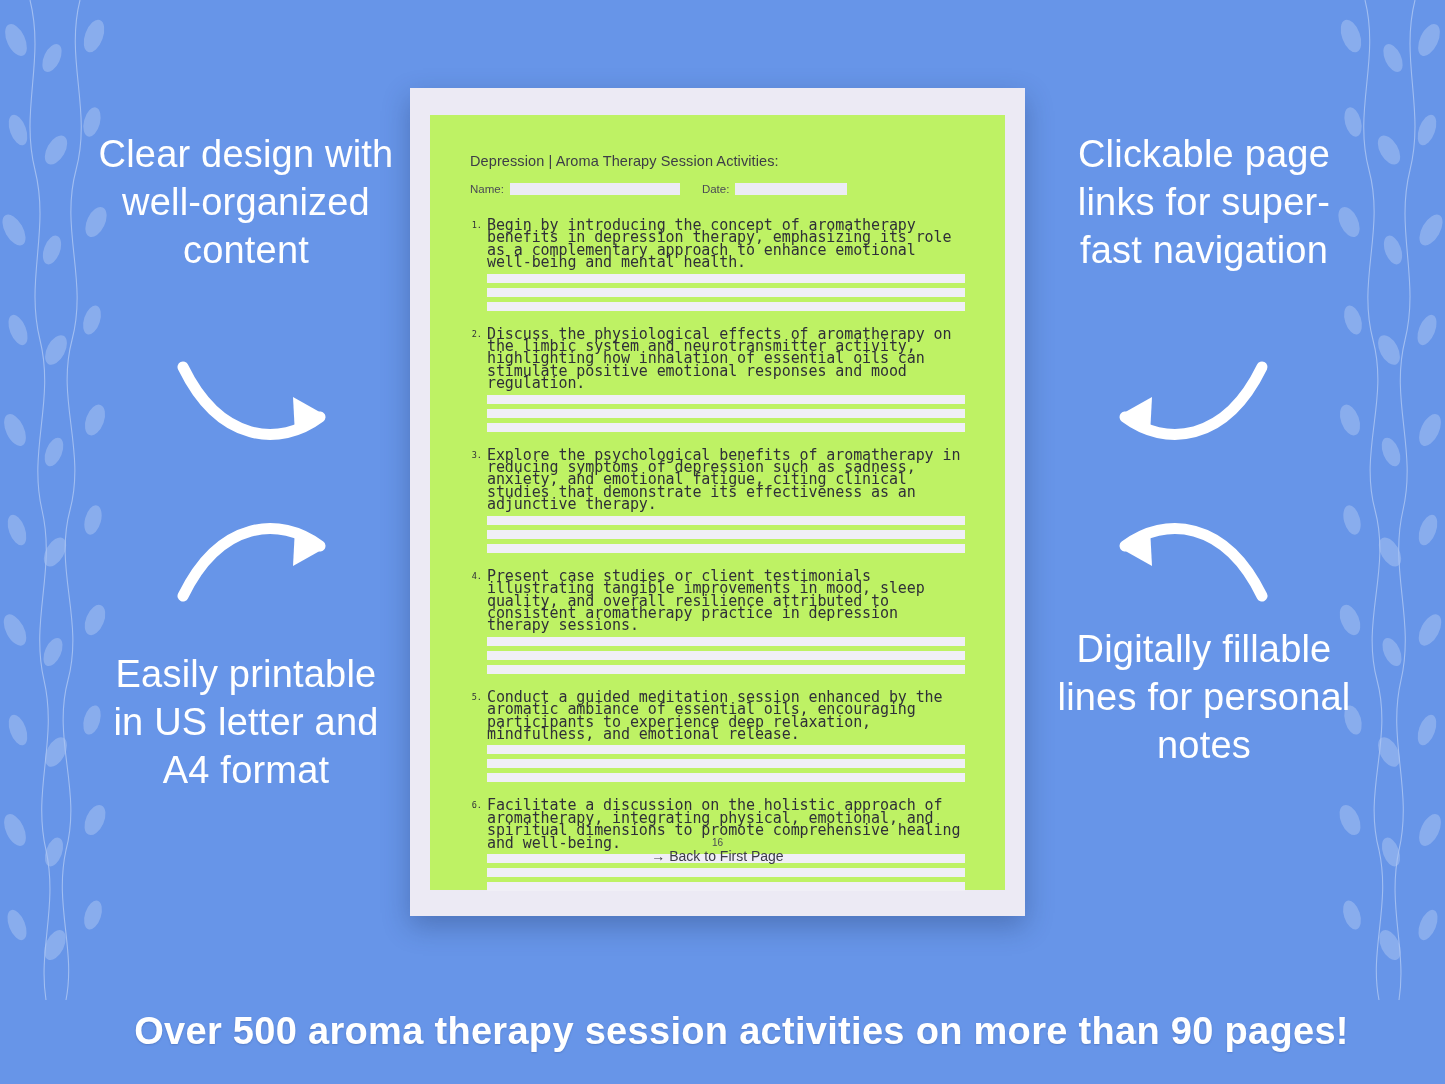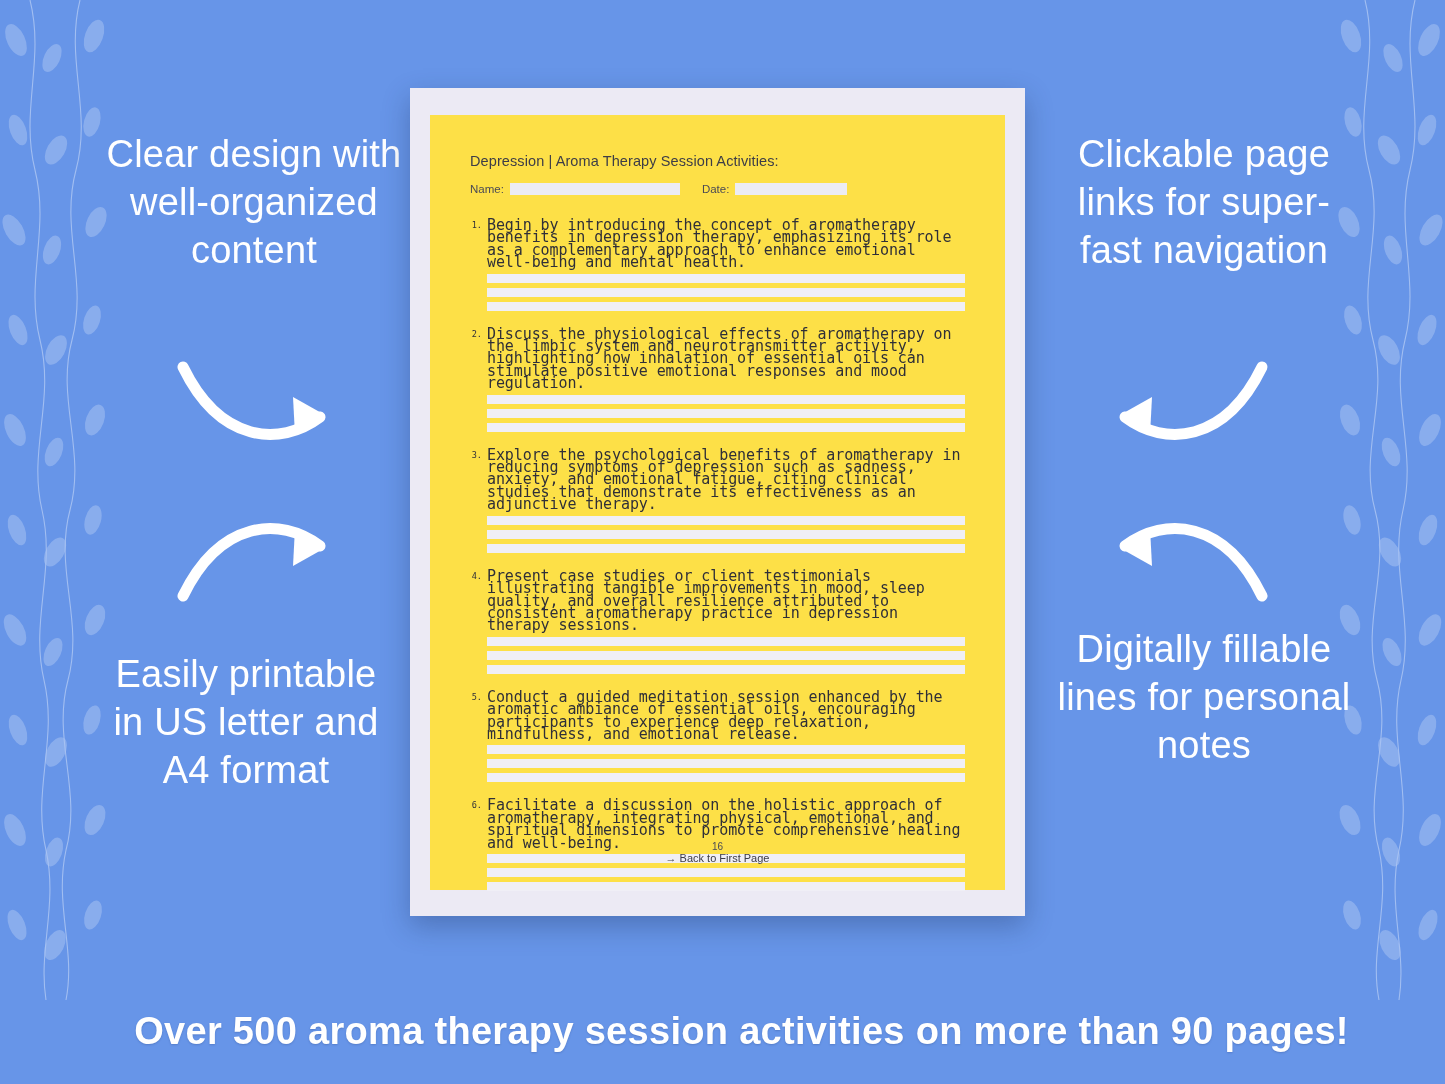--- a/index.html
+++ b/index.html
@@ -28,21 +28,21 @@
   
   .caption {
     position: absolute;
     color: #ffffff;
     font-size: 38px;
     line-height: 48px;
     font-weight: 400;
     text-align: center;
     letter-spacing: 0.2px;
   }
-  .cap-tl { left: 104px;  top: 130px;  width: 300px; }
+  .cap-tl { left: 96px;  top: 130px;  width: 300px; }
   .cap-bl { left: 96px;  top: 633px;  width: 300px; margin-top: 17px; }
   .cap-tr { right: 86px; top: 130px;  width: 310px; }
   .cap-br { right: 86px; top: 625px;  width: 310px; }
 
   
   .arrow { position: absolute; pointer-events: none; }
   .arrow-tl { left: 175px; top: 355px; }
   .arrow-bl { left: 175px; top: 508px; }
   .arrow-tr { right: 175px; top: 355px; }
   .arrow-br { right: 175px; top: 508px; }
@@ -52,21 +52,21 @@
     position: absolute;
     left: 410px; top: 88px;
     width: 615px; height: 828px;
     background: #eceaf4;
     box-shadow: 0 10px 26px rgba(26,48,92,0.33);
   }
   .doc-page {
     position: absolute;
     left: 20px; top: 27px;
     width: 575px; height: 775px;
-    background: #fde047;
+    background: #bef264;
     padding: 34px 40px 0 40px;
   }
   .doc-title {
     font-size: 14.5px;
     color: #3d3d47;
     line-height: 25px;
     font-family: "Liberation Sans", sans-serif;
     letter-spacing: 0.1px;
   }
   .namedate {
@@ -117,21 +117,21 @@
     position: absolute;
     left: 40px; right: 40px;
     bottom: 26px;
     display: flex;
     align-items: center;
     font-size: 10px;
     color: #4a4a55;
     flex-direction: column;
   }
   .page-num { margin: 0 auto; }
-  .back-link { font-size: 11px; color: #3b3b46; }
+  .back-link { font-size: 14px; color: #3b3b46; }
 
   
   .banner {
     position: absolute;
     left: 0; right: 0; bottom: 0;
     height: 106px;
     display: flex;
     align-items: center;
     justify-content: center;
     color: #ffffff;

